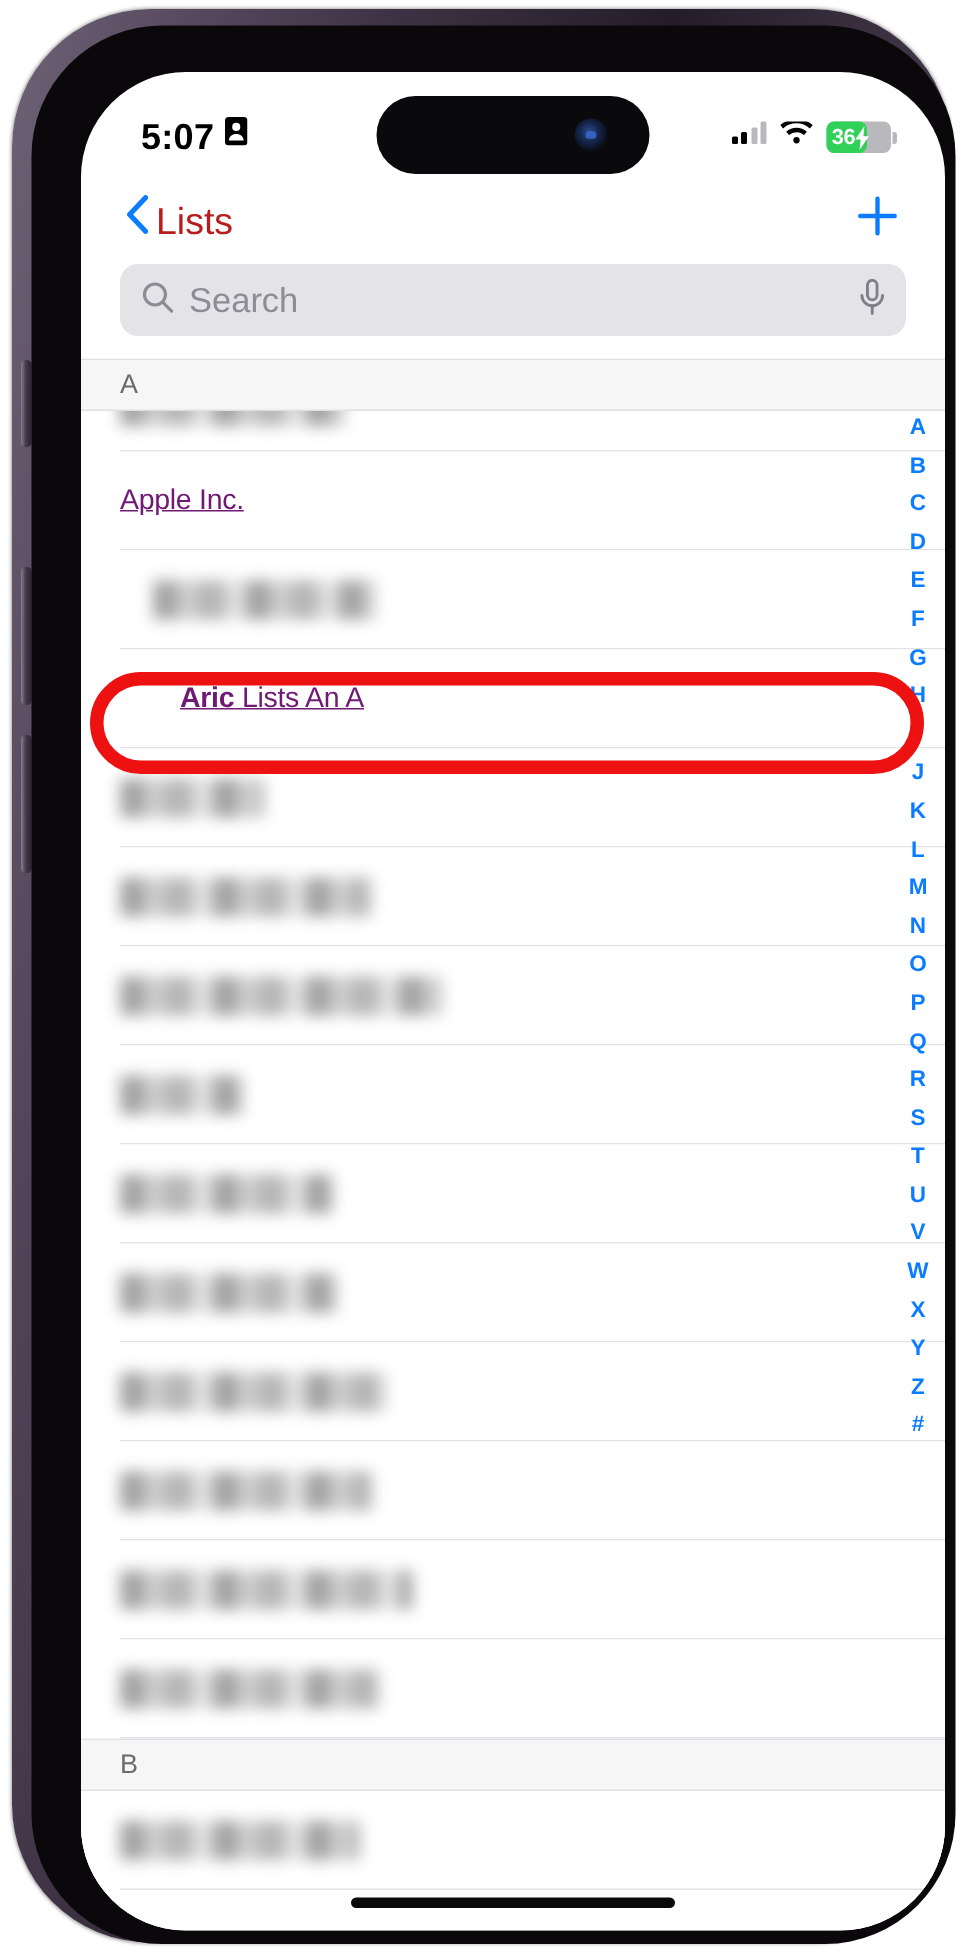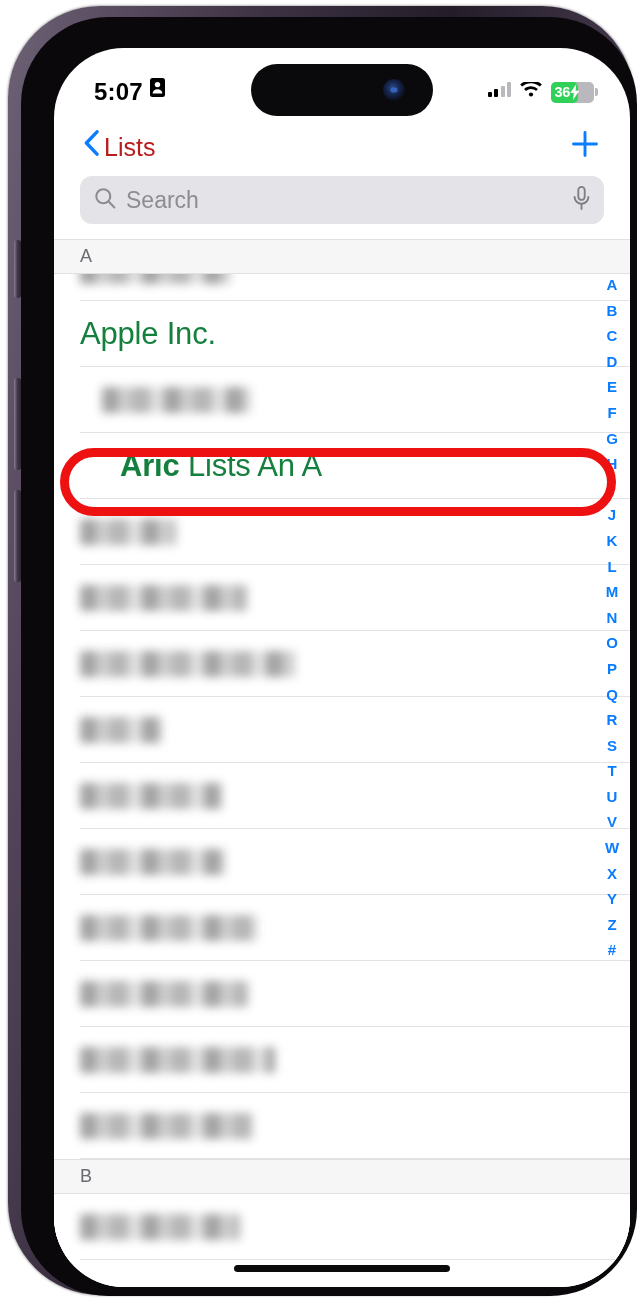--- a/index.html
+++ b/index.html
@@ -141,21 +141,21 @@
 
   .contact-row{
     position:relative; height:66px;
     display:flex; align-items:center; padding-left:26px;
     background:#fff;
   }
   .contact-row::after{
     content:""; position:absolute; left:26px; right:0; bottom:0;
     height:1px; background:#e2e2e4;
   }
-  .contact-name{ font-size:31px; color:#15803d; letter-spacing:-.2px; }
+  .contact-name{ font-size:19px; color:#701a75; letter-spacing:-.2px;text-decoration:underline; }
   .contact-name b{ font-weight:700;margin-left:40px; }
 
   
   #contact-row-partial{
     height:27px; align-items:flex-start; overflow:hidden; z-index:1;
   }
   #contact-row-partial .redacted{ margin-top:-16px; }
 
   
   .redacted{

